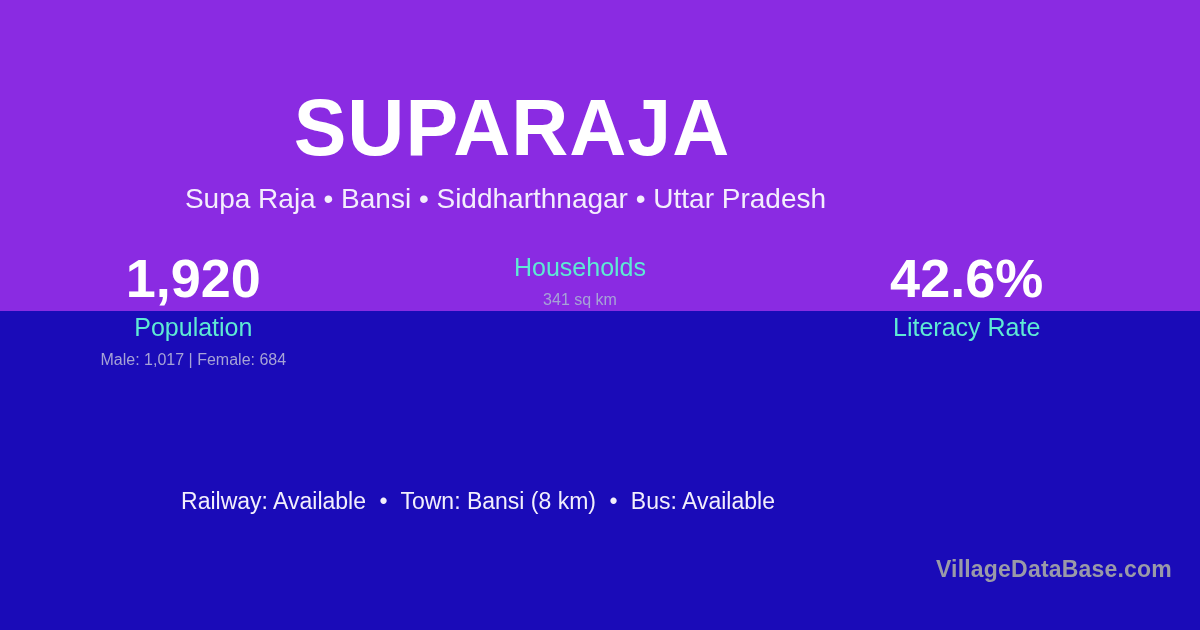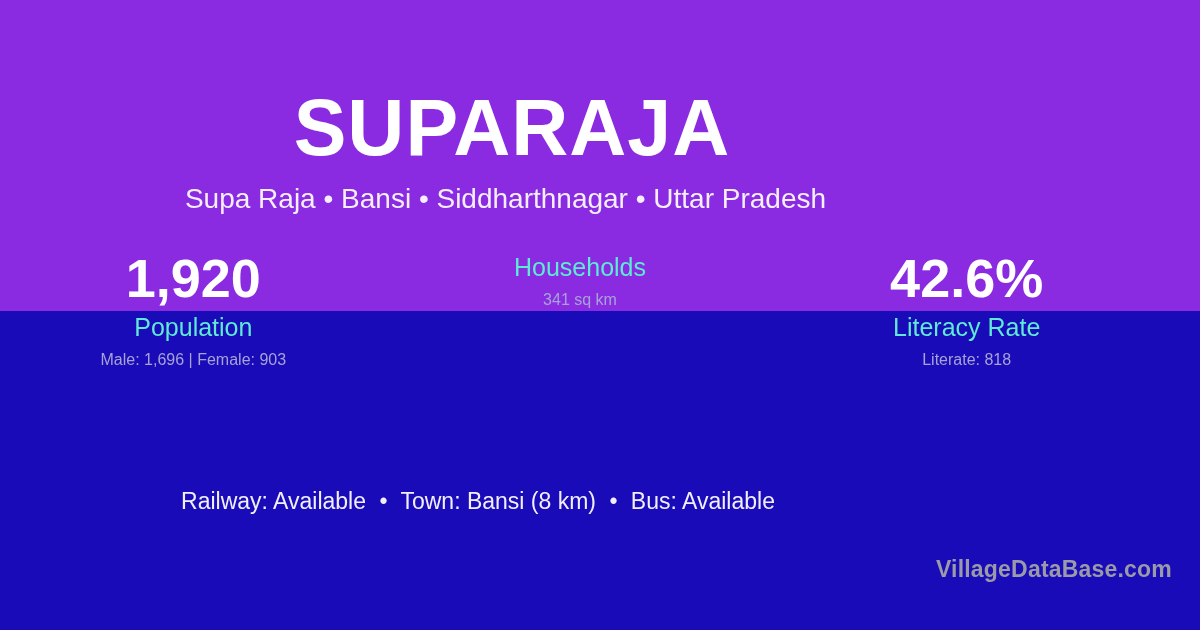--- a/index.html
+++ b/index.html
@@ -139,32 +139,31 @@
 
     <div class="title">SUPARAJA</div>
 
     <div class="subtitle">Supa Raja • Bansi • Siddharthnagar • Uttar Pradesh</div>
 
     <div class="stats">
 
       <div class="stat">
         <div class="stat-value">1,920</div>
         <div class="stat-label">Population</div>
-        <div class="stat-sub">Male: 1,696 | Female: 903</div>
+        <div class="stat-sub">Male: 1,017 | Female: 684</div>
       </div>
 
       <div class="stat">
         <div class="stat-label">Households</div>
         <div class="stat-sub">341 sq km</div>
       </div>
 
       <div class="stat">
         <div class="stat-value">42.6%</div>
         <div class="stat-label">Literacy Rate</div>
-        <div class="stat-sub">Literate: 818</div>
       </div>
 
     </div>
 
     <div class="facilities">
       <span>Railway: Available</span>
       <span class="dot">•</span>
       <span>Town: Bansi (8 km)</span>
       <span class="dot">•</span>
       <span>Bus: Available</span>

